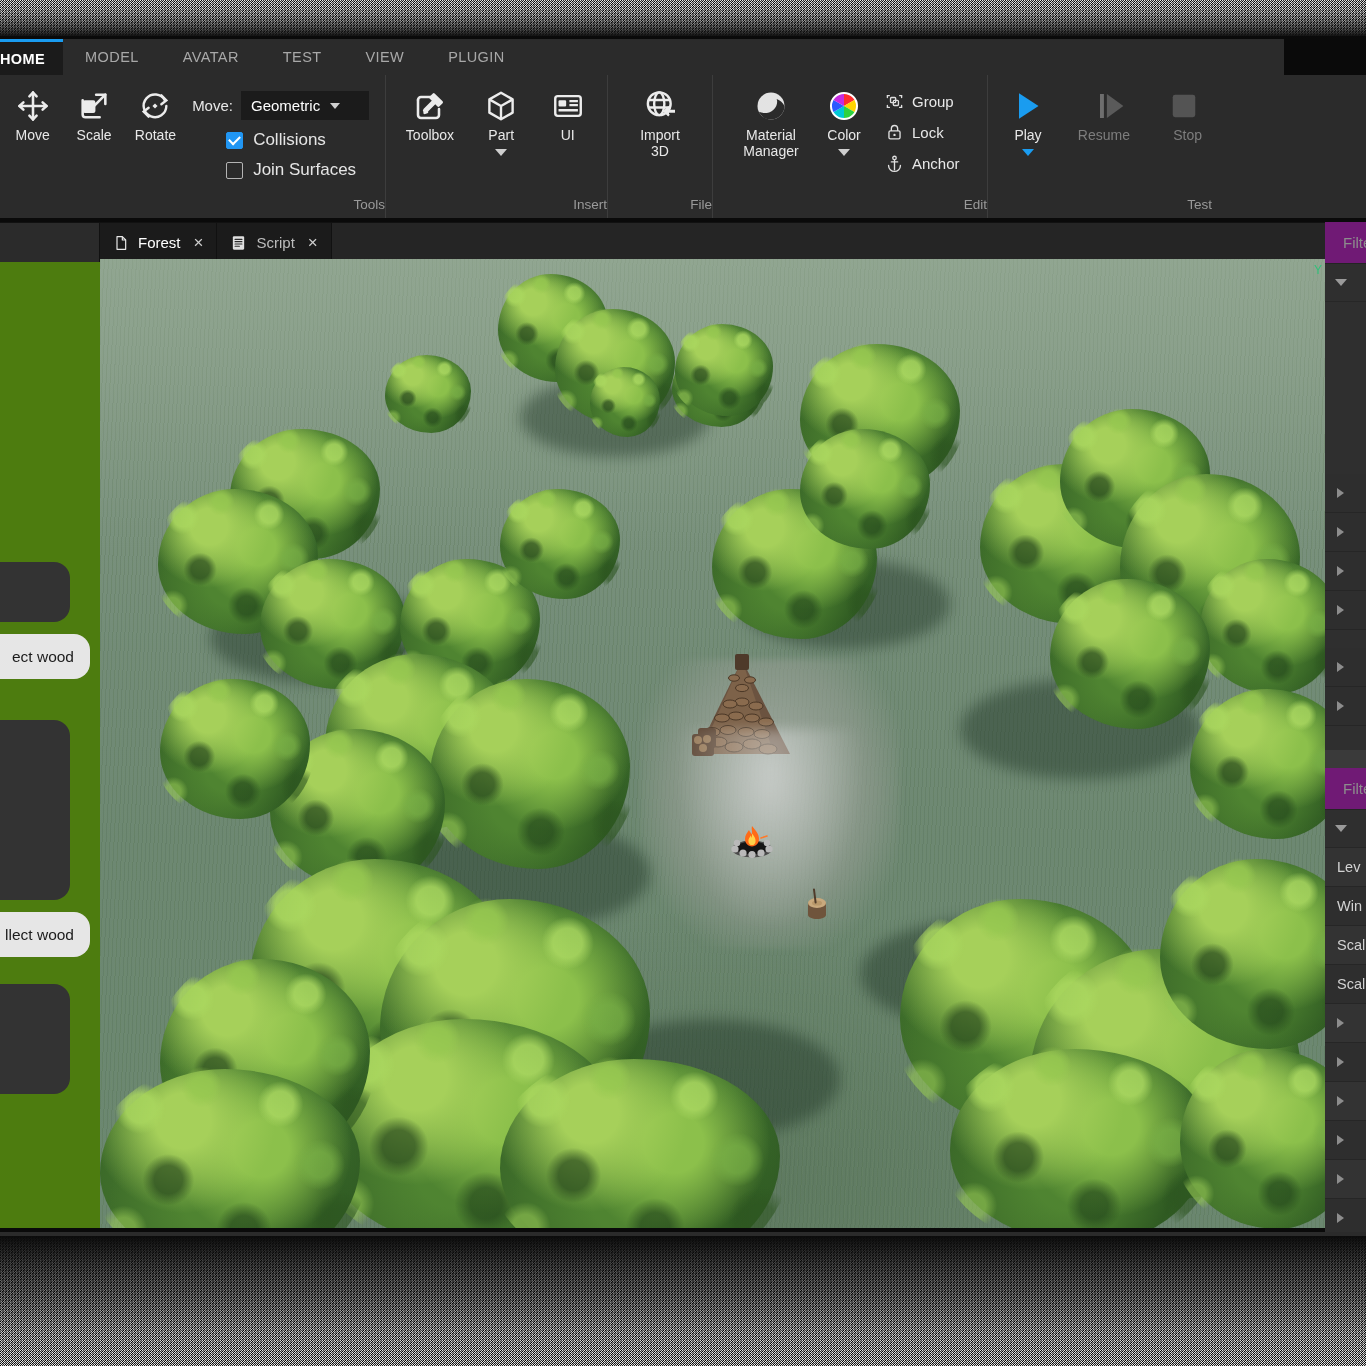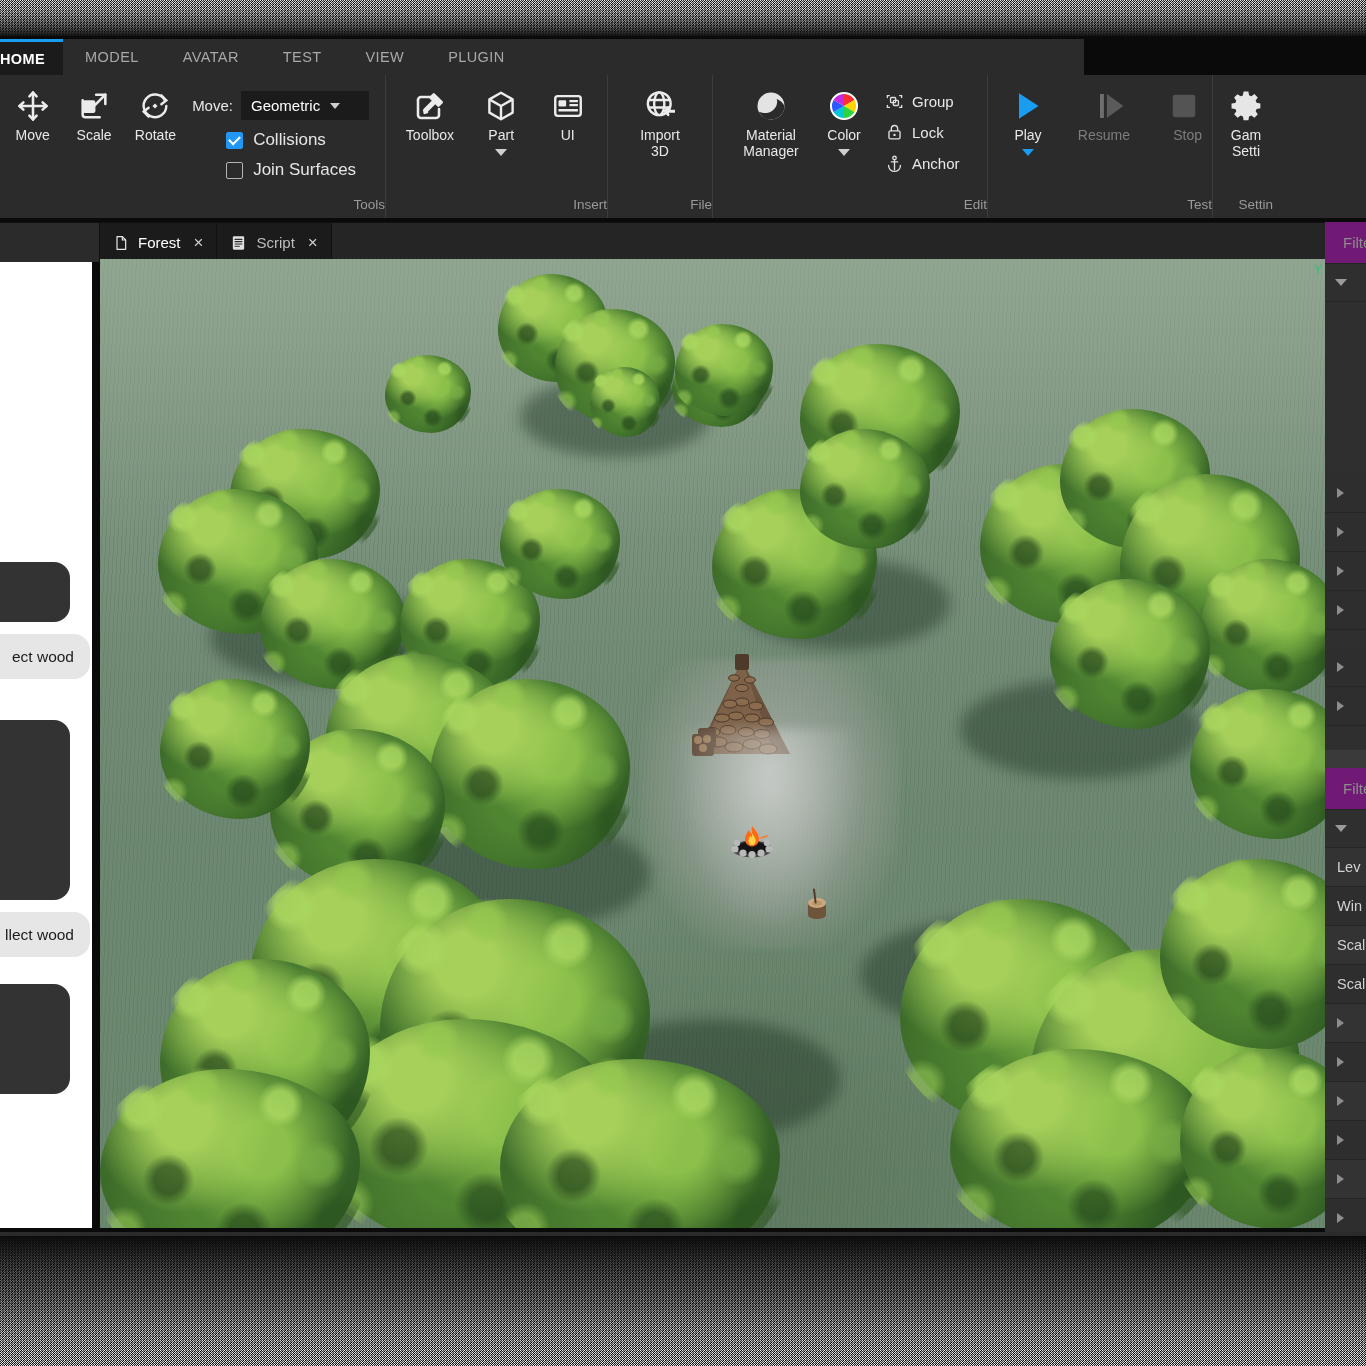--- a/index.html
+++ b/index.html
@@ -35,21 +35,21 @@
   .noise-bot::after{
     content:""; position:absolute; inset:0;
     background: repeating-conic-gradient(#e8e8e8 0% 25%, #040404 0% 50%) 2px 1px / 2px 2px;
     -webkit-mask-image: linear-gradient(to top, #000 0%, rgba(0,0,0,.3) 55%, rgba(0,0,0,0) 100%);
             mask-image: linear-gradient(to top, #000 0%, rgba(0,0,0,.3) 55%, rgba(0,0,0,0) 100%);
     opacity:.85;
   }
 
   
   .menubar {
-    position:absolute; left:0; top:39px; width:1084px; height:36px;
+    position:absolute; left:0; top:39px; width:1284px; height:36px;
     background:#2b2b2b; display:flex; align-items:stretch;
   }
   .menu-item {
     display:flex; align-items:center; padding:0 22px;
     color:#a8a8a8; font-size:14.5px; letter-spacing:.4px;
   }
   .menu-item.active { background:#1b1b1b; color:#ffffff; font-weight:bold;
     border-top:3px solid #1a9cf0; padding-left:0; padding-right:18px;
     justify-content:flex-end; min-width:42px; }
 
@@ -173,22 +173,22 @@
      border-bottom:1px solid #272727; }
   .tri-dn { width:0;height:0;border-left:6px solid transparent;border-right:6px solid transparent;
      border-top:7px solid #9a9a9a; }
   .tri-rt { width:0;height:0;border-top:5.5px solid transparent;border-bottom:5.5px solid transparent;
      border-left:7px solid #8d8d8d; }
   .rrow { height:39px; display:flex; align-items:center; padding-left:12px; gap:8px;
      border-bottom:1px solid #262626; color:#d2d2d2; font-size:14.5px; background:#333333; }
   .rrow.alt { background:#2e2e2e; }
 
   
-  .chat { position:absolute; left:0; top:262px; width:92px; height:966px;
-     background:#ffffff; overflow:hidden; }
+  .chat { position:absolute; left:0; top:262px; width:100px; height:966px;
+     background:#4d7c0f; overflow:hidden; }
   .bubble { position:absolute; font-size:15.5px; line-height:1.5; padding:11px 14px; }
   .bubble.user { background:#e6e6e6; color:#1b1b1b; border-radius:16px; }
   .bubble.bot  { background:#333333; color:#f0f0f0; border-radius:16px; }
 
   svg { display:block; }
 </style>
 </head>
 <body>
 
 <div id="app">
@@ -405,35 +405,20 @@
             <svg width="36" height="36" viewBox="0 0 24 24">
                 <rect x="4.5" y="4.5" width="15" height="15" rx="1.6" fill="#545454"></rect>
               </svg>
           </div>
           <div class="lbl">Stop</div>
         </div>
       </div>
       <div class="rgroup-label">Test</div>
     </div>
 
-    <div class="rgroup" style="width:61px; overflow:hidden">
-      <div class="rgroup-body" style="padding-left:16px">
-        <div class="tool wide">
-          <div class="ic">
-            <svg width="34" height="34" viewBox="0 0 24 24" fill="#e6e6e6">
-              <path d="M12 8.2a3.8 3.8 0 1 0 0 7.6 3.8 3.8 0 0 0 0-7.6zm0 2a1.8 1.8 0 1 1 0 3.6 1.8 1.8 0 0 1 0-3.6z"></path>
-              <path d="M10.3 1.8h3.4l.45 2.65 1.6.68 2.2-1.55 2.4 2.4-1.55 2.2.68 1.6 2.65.45v3.4l-2.65.45-.68 1.6 1.55 2.2-2.4 2.4-2.2-1.55-1.6.68-.45 2.65h-3.4l-.45-2.65-1.6-.68-2.2 1.55-2.4-2.4 1.55-2.2-.68-1.6L1.8 13.7v-3.4l2.65-.45.68-1.6-1.55-2.2 2.4-2.4 2.2 1.55 1.6-.68z"></path>
-            </svg>
-          </div>
-          <div class="lbl" style="white-space:pre-line">Gam
-Setti</div>
-        </div>
-      </div>
-      <div class="rgroup-label" style="padding-left:16px">Settin</div>
-    </div>
   </div>
 
   <div class="tabstrip">
     <div class="tabgap"></div>
     <div class="tab active">
       <span>
         <svg width="16" height="18" viewBox="0 0 24 24" fill="none" stroke="#e8e8e8" stroke-width="1.8" stroke-linejoin="round">
           <path d="M6 2.5h8l5 5v14H6z"></path>
             <path d="M14 2.5v5h5"></path>
         </svg>

